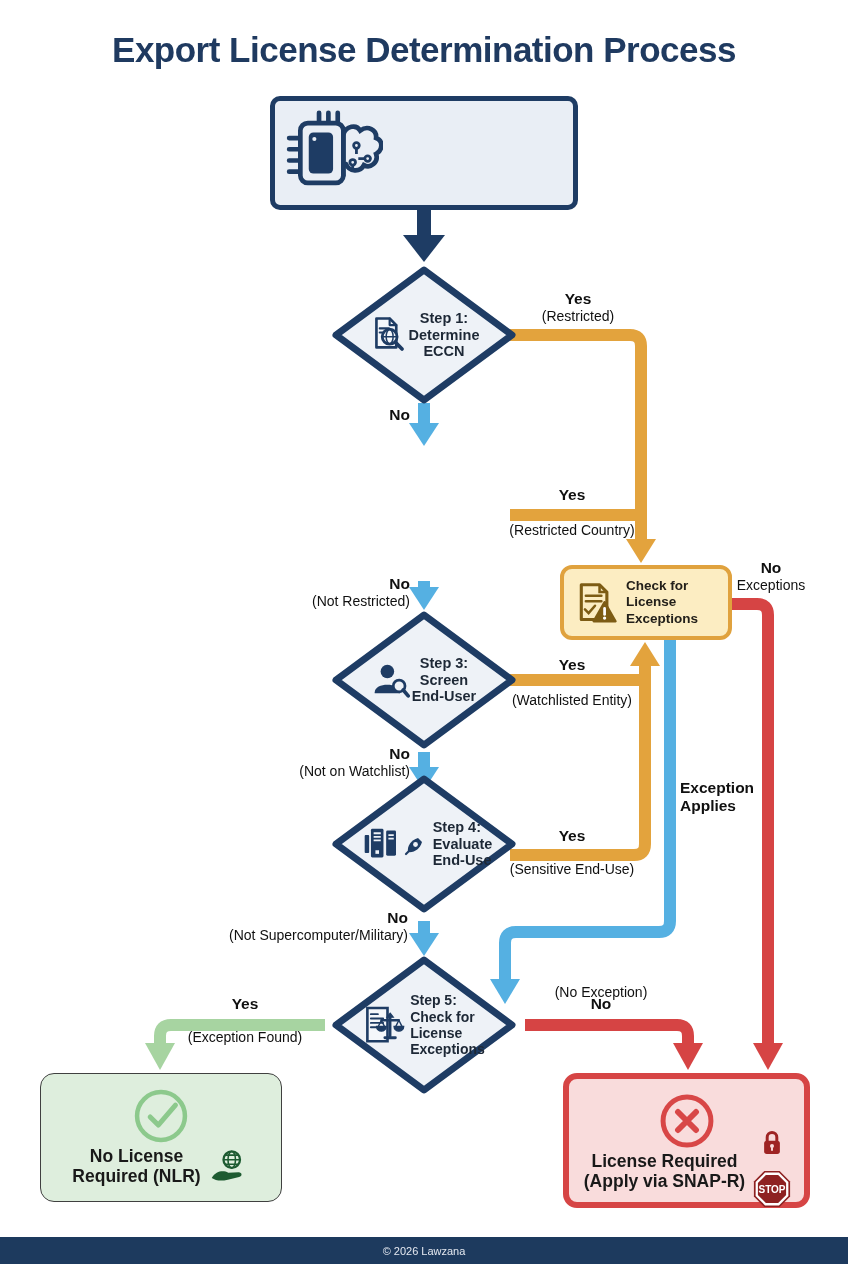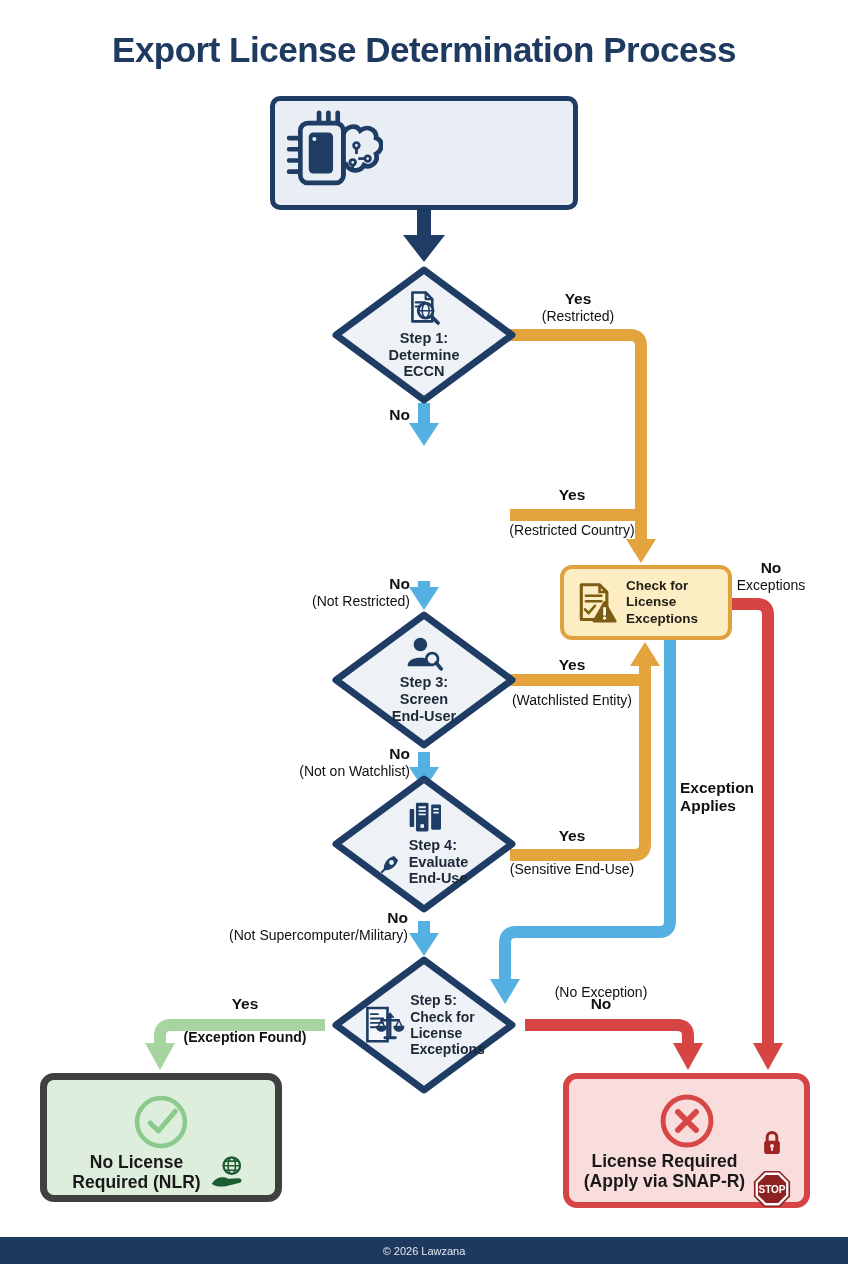--- a/index.html
+++ b/index.html
@@ -18,37 +18,37 @@
 
   
   .start-box{position:absolute;left:270px;top:96px;width:308px;height:114px;z-index:2;
      background:#e9eef5;border:5px solid #1e3c64;border-radius:10px;box-sizing:border-box;
      display:flex;align-items:center;gap:8px;padding:4px 10px;}
   .start-text{font-size:22.5px;font-weight:bold;line-height:1.14;color:#2e3a4a;white-space:pre-line;}
 
   
   .diamond{position:absolute;width:186px;height:140px;z-index:2;}
   .dshape{position:absolute;left:0;top:0;}
-  .dcontent{position:absolute;inset:0;display:flex;flex-direction:column;
+  .dcontent{position:absolute;inset:0;display:flex;flex-direction:row;
      align-items:center;justify-content:center;gap:2px;}
   .dtext{font-weight:bold;font-size:14.5px;line-height:1.17;color:#1d2836;
      text-align:center;white-space:pre-line;}
   .drow{display:flex;align-items:center;gap:5px;}
   .dtext-left{text-align:left;}
   .s5text{font-size:14px;}
 
   
   .check-box{position:absolute;left:560px;top:565px;width:172px;height:75px;z-index:2;
      background:#fcedc2;border:4px solid #e0a23e;border-radius:12px;box-sizing:border-box;
      display:flex;align-items:center;gap:8px;padding:4px 8px;}
   .check-text{font-size:13.5px;font-weight:bold;line-height:1.22;color:#23201a;white-space:pre-line;}
 
   
   .outcome{position:absolute;z-index:2;box-sizing:border-box;border-radius:14px;}
-  .outcome.green{left:40px;top:1073px;width:242px;height:129px;background:#deeedd;border:7px solid #404040;}
+  .outcome.green{left:40px;top:1073px;width:242px;height:129px;background:#deeedd;border:1px solid #404040;}
   .outcome.red{left:563px;top:1073px;width:247px;height:135px;background:#f9dcdc;border:6px solid #d64545;}
   .big-icon{display:block;margin:14px auto 2px auto;}
   .outcome-row{display:flex;align-items:flex-end;justify-content:center;gap:9px;}
   .outcome-text{font-size:17.5px;font-weight:bold;line-height:1.15;color:#191919;
      text-align:center;white-space:pre-line;}
   .red-text-wrap{padding-right:44px;}
   .red-icons{position:absolute;right:12px;top:50px;display:flex;flex-direction:column;
      align-items:center;gap:12px;}
 
   
@@ -305,21 +305,21 @@
   </div>
 
   <div class="lbl t-c" style="left:706px;top:559px;width:130px;">
     <div class="elp">No</div>
     <div class="els">Exceptions</div>
   </div>
   <div class="lbl elp t-l pre" style="left:680px;top:779px;width:110px;">Exception
 Applies</div>
 
   <div class="lbl elp t-c" style="left:185px;top:995px;width:120px;">Yes</div>
-  <div class="lbl els t-c" style="left:175px;top:1029px;width:140px;font-weight:bold;">(Exception Found)</div>
+  <div class="lbl els t-c" style="left:175px;top:1029px;width:140px;">(Exception Found)</div>
   <div class="lbl elp t-c" style="left:541px;top:995px;width:120px;">No</div>
   <div class="lbl els t-c" style="left:531px;top:984px;width:140px;">(No Exception)</div>
 
   <div class="footer">
     <span>© 2026 Lawzana</span>
   </div>
 
 </div>
 
 </body></html>

